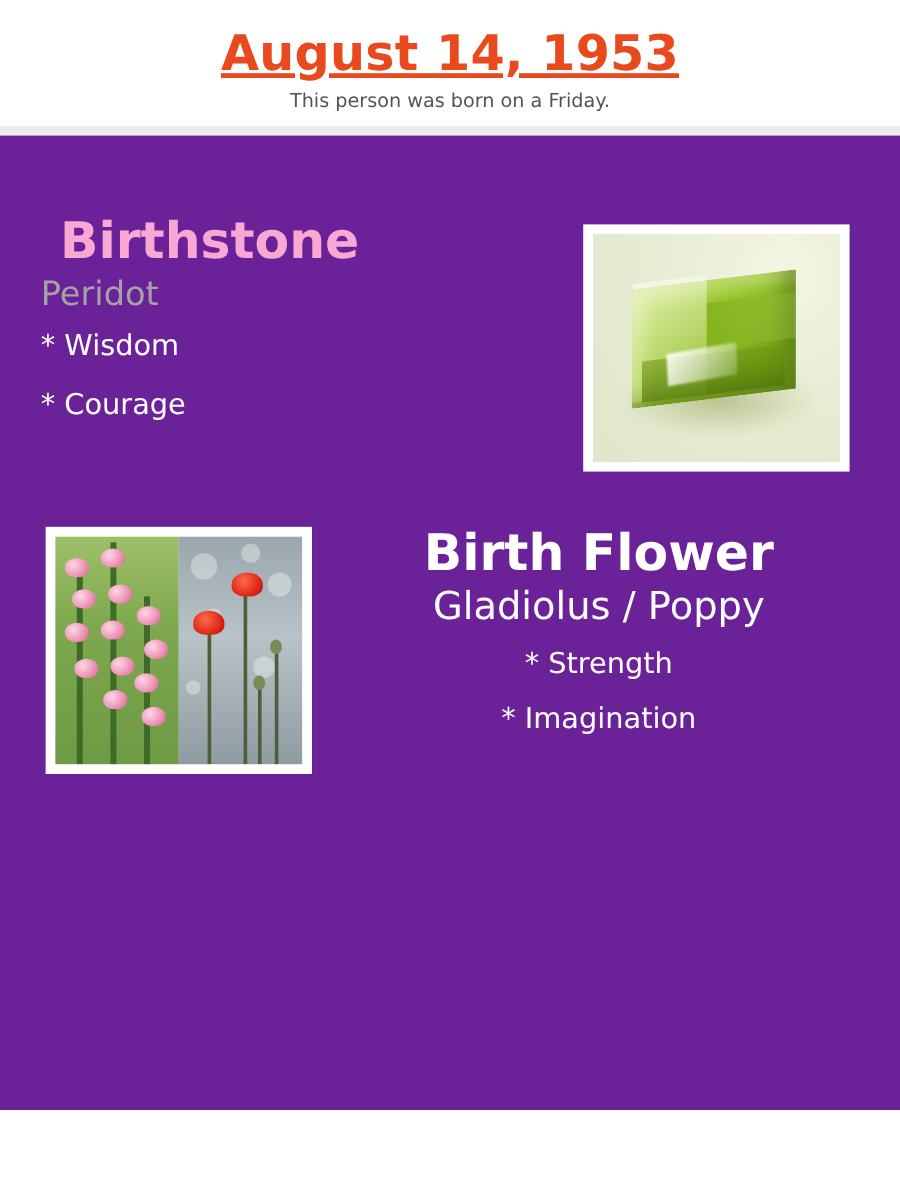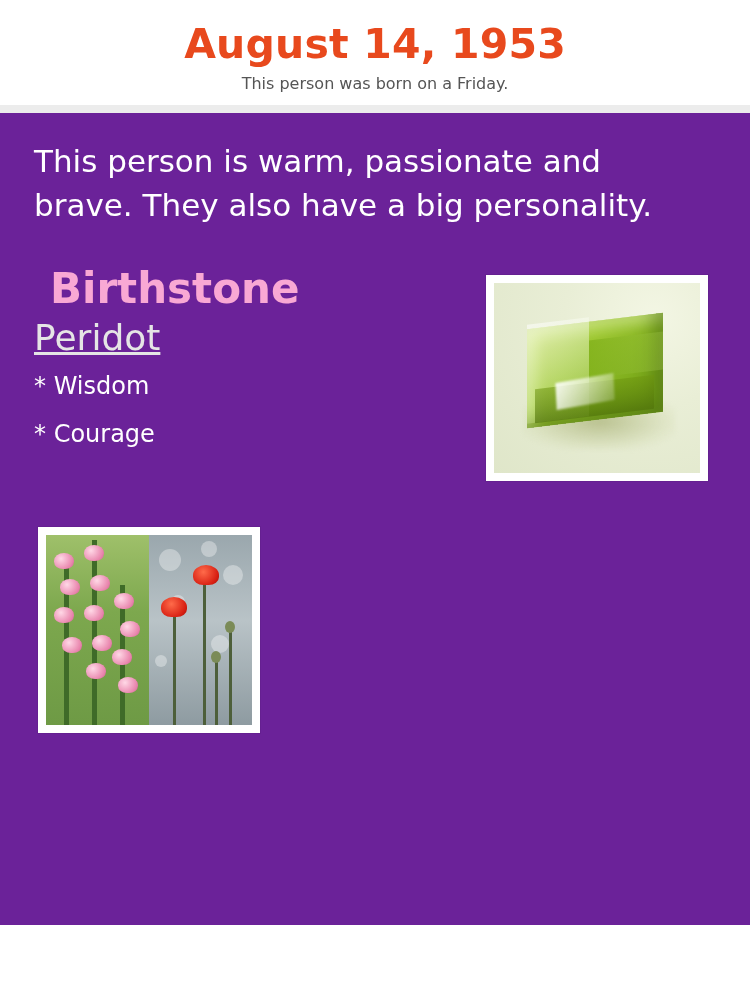--- a/index.html
+++ b/index.html
@@ -30,20 +30,21 @@
     padding-bottom: 12px;
     box-sizing: border-box;
   }
   .header-date {
     color: #e8491d;
     font-size: 41px;
     font-weight: bold;
     line-height: 1.12;
     letter-spacing: 0.2px;
     margin: 0;
+    text-decoration: underline;
   }
   .header-sub {
     color: #333333;
     font-size: 26px;
     line-height: 1.2;
     margin: 7px 0 0 0;
     font-weight: normal;
   }
   .header-note {
     color: #555555;
@@ -92,26 +93,25 @@
     min-height: 230px;
   }
   .stone-title {
     color: #f9a8d4;
     font-size: 42px;
     font-weight: bold;
     line-height: 1.05;
     margin: 0 0 6px 16px;
   }
   .stone-name {
-    color: #e5e5e5;
-    font-size: 36px;
+    color: #a3a3a3;
+    font-size: 28px;
     line-height: 1.15;
     margin: 0 0 14px 0;
     font-weight: normal;
-    text-decoration: underline;
   }
   .trait {
     color: #ffffff;
     font-size: 24px;
     line-height: 1.1;
     margin: 0 0 22px 0;
     font-weight: normal;
   }
 
   .photo-frame {
@@ -306,21 +306,20 @@
 
   <div class="header">
     <div class="header-date">August 14, 1953</div>
     <div class="header-note">This person was born on a Friday.</div>
   </div>
 
   <div class="divider"></div>
 
   <div class="body-panel">
 
-    <div class="sign-desc">This person is warm, passionate and brave. They also have a big personality.</div>
 
     <div class="stone-block">
       <div class="stone-title">Birthstone</div>
       <div class="stone-name">Peridot</div>
       <div class="trait">* Wisdom</div>
       <div class="trait">* Courage</div>
 
       <div class="photo-frame stone-photo-frame">
         <div class="photo-inner">
           <div class="peridot-bg"></div>
@@ -372,16 +371,22 @@
               <div class="poppy-bloom" style="left:12px; top:62px;"></div>
               <div class="poppy-bloom" style="left:44px; top:30px;"></div>
               <div class="poppy-bud" style="left:76px; top:86px;"></div>
               <div class="poppy-bud" style="left:62px; top:116px;"></div>
             </div>
 
           </div>
         </div>
       </div>
 
+      <div class="flower-text">
+        <div class="flower-title">Birth Flower</div>
+        <div class="flower-name">Gladiolus / Poppy</div>
+        <div class="flower-trait">* Strength</div>
+        <div class="flower-trait">* Imagination</div>
+      </div>
     </div>
 
   </div>
 </div>
 
 </body></html>

